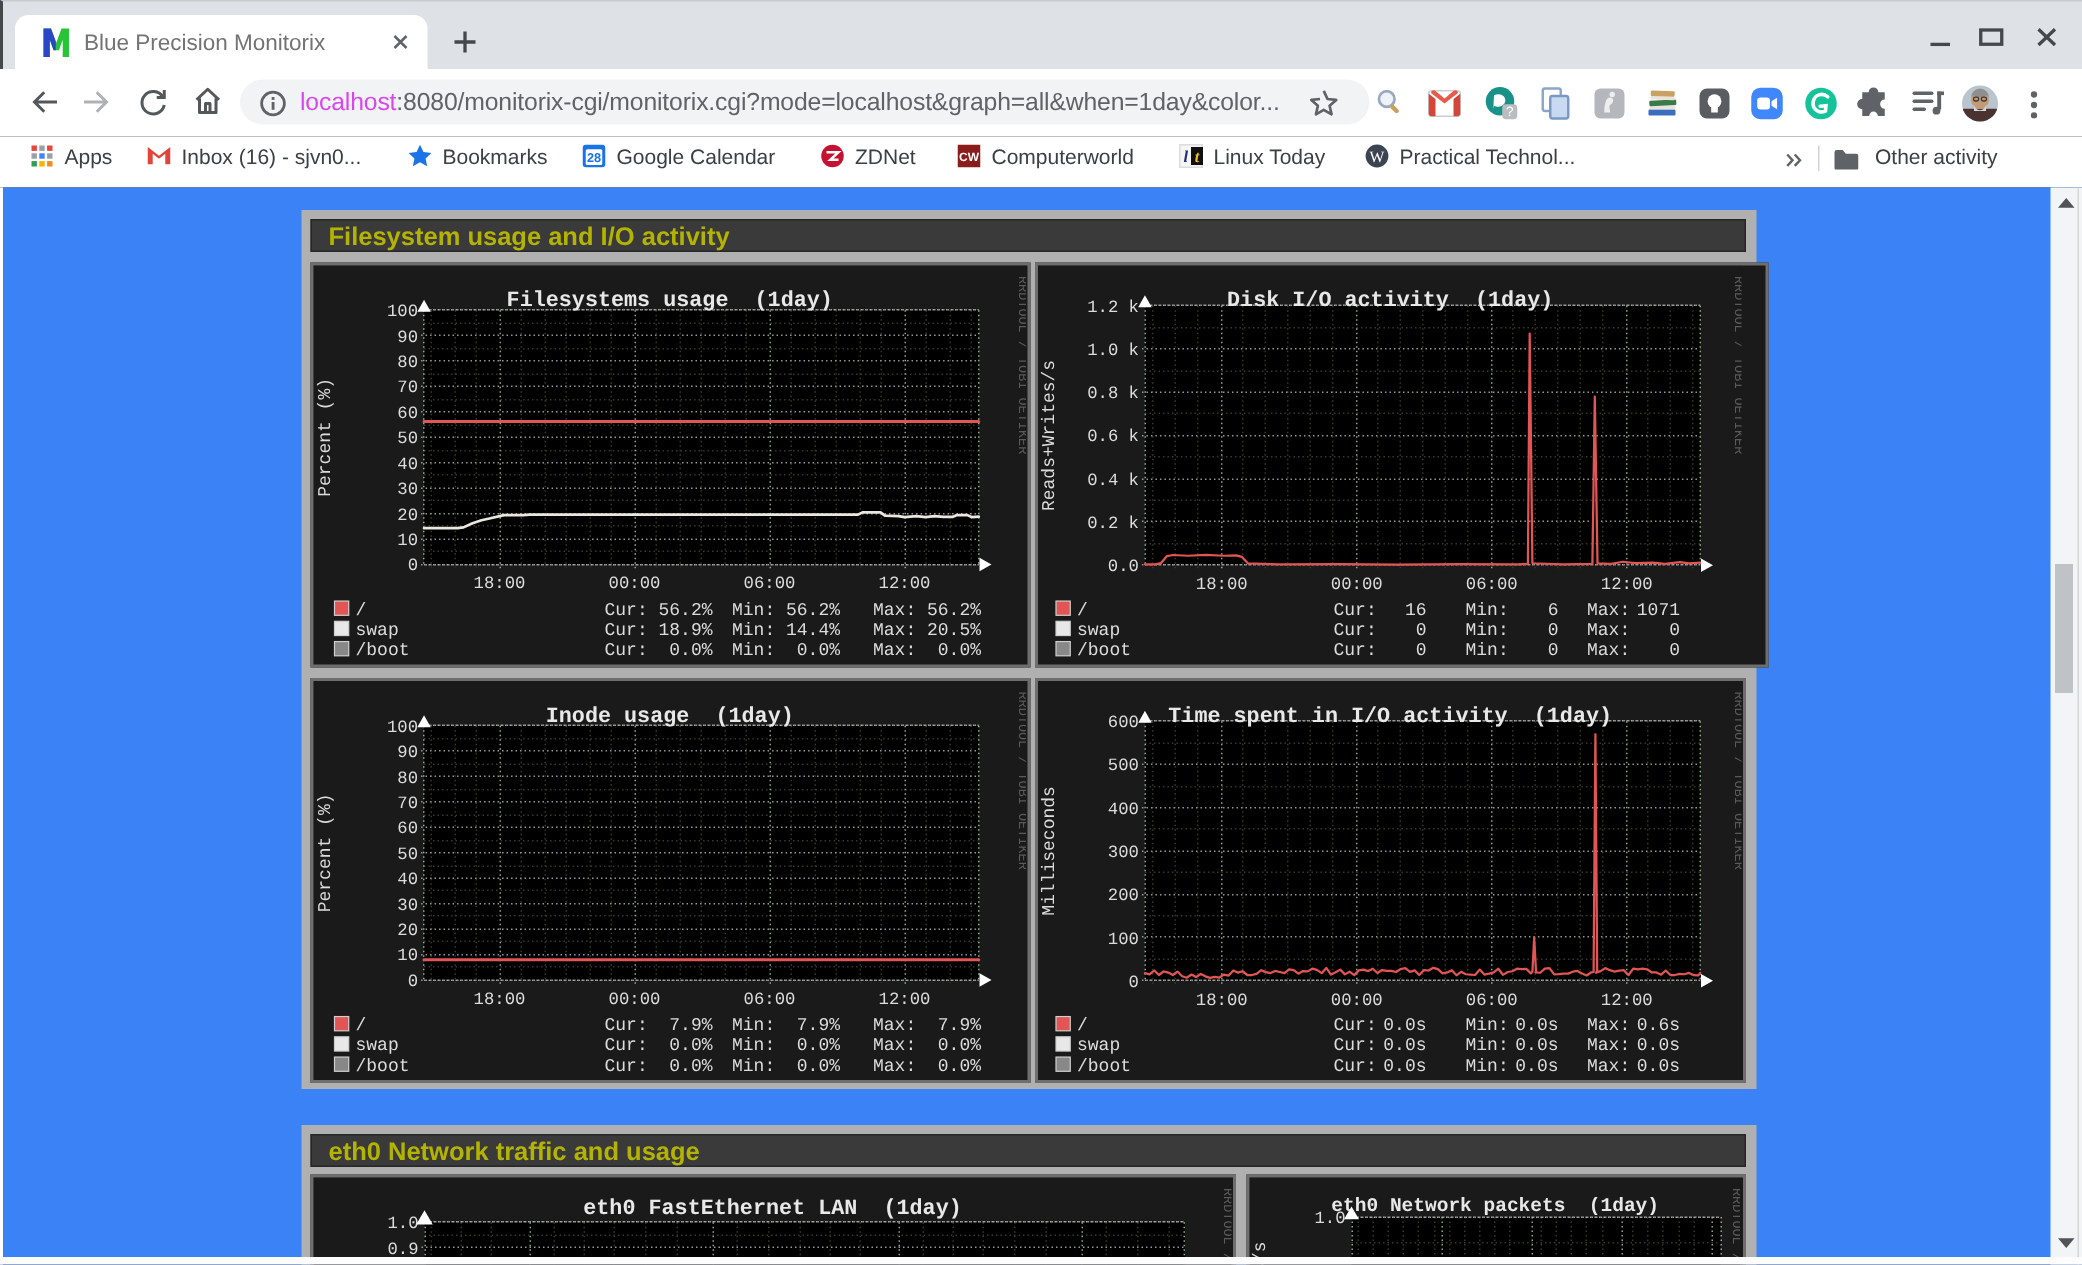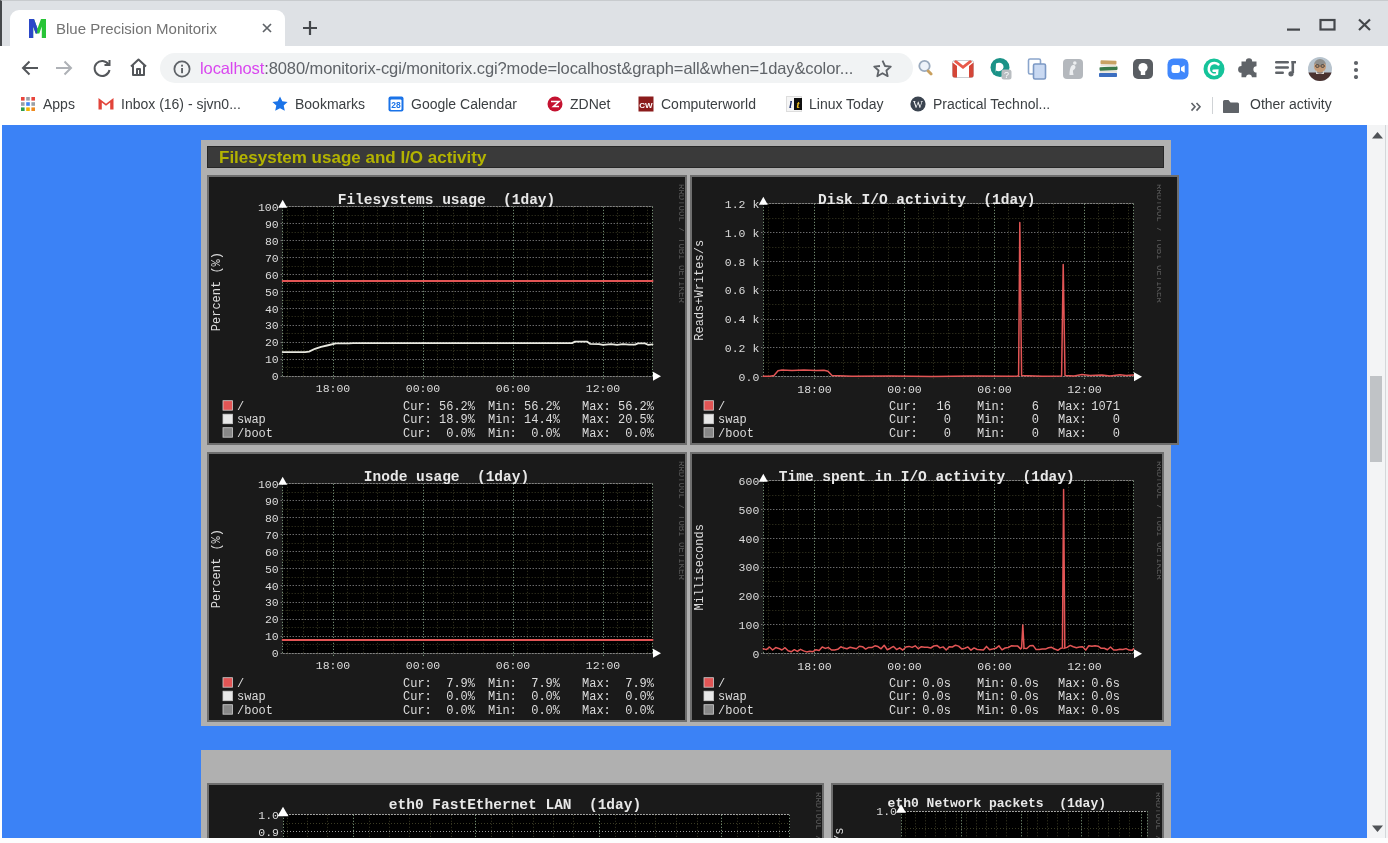--- a/index.html
+++ b/index.html
@@ -586,20 +586,21 @@
         <text x="26.0" y="259.7" font-family="&quot;Liberation Mono&quot;, monospace" font-size="12" fill="#dcdcdc" text-anchor="start" font-weight="normal">/boot</text>
         <text x="197.0" y="259.7" font-family="&quot;Liberation Mono&quot;, monospace" font-size="12" fill="#dcdcdc" text-anchor="start" font-weight="normal">Cur:</text>
         <text x="259.0" y="259.7" font-family="&quot;Liberation Mono&quot;, monospace" font-size="12" fill="#dcdcdc" text-anchor="end" font-weight="normal">0.0s</text>
         <text x="285.0" y="259.7" font-family="&quot;Liberation Mono&quot;, monospace" font-size="12" fill="#dcdcdc" text-anchor="start" font-weight="normal">Min:</text>
         <text x="347.0" y="259.7" font-family="&quot;Liberation Mono&quot;, monospace" font-size="12" fill="#dcdcdc" text-anchor="end" font-weight="normal">0.0s</text>
         <text x="366.0" y="259.7" font-family="&quot;Liberation Mono&quot;, monospace" font-size="12" fill="#dcdcdc" text-anchor="start" font-weight="normal">Max:</text>
         <text x="428.0" y="259.7" font-family="&quot;Liberation Mono&quot;, monospace" font-size="12" fill="#dcdcdc" text-anchor="end" font-weight="normal">0.0s</text>
       </svg>
     </div>
     <div class="section" style="left:201px;top:624.5px;width:969.5px;height:200px"></div>
+    <div class="sectitle" style="left:207px;top:630.5px;width:957px;height:22.3px">eth0 Network traffic and usage</div>
     <div class="panel" style="left:206.5px;top:658px;width:617px;height:155px">
       <svg width="612" height="150" viewBox="0 0 612 150" style="position:absolute;left:0;top:0">
         <rect x="0" y="0" width="612" height="150" fill="#1a1a1a"></rect>
         <rect x="74" y="29.8" width="507.0" height="170.2" fill="#000"></rect>
         <line x1="78.5" y1="29.8" x2="78.5" y2="202.0" stroke="#3a3a24" stroke-width="1" stroke-dasharray="1 2"></line>
         <line x1="98.5" y1="29.8" x2="98.5" y2="202.0" stroke="#3a3a24" stroke-width="1" stroke-dasharray="1 2"></line>
         <line x1="118.5" y1="29.8" x2="118.5" y2="202.0" stroke="#3a3a24" stroke-width="1" stroke-dasharray="1 2"></line>
         <line x1="160.5" y1="29.8" x2="160.5" y2="202.0" stroke="#3a3a24" stroke-width="1" stroke-dasharray="1 2"></line>
         <line x1="180.5" y1="29.8" x2="180.5" y2="202.0" stroke="#3a3a24" stroke-width="1" stroke-dasharray="1 2"></line>
         <line x1="200.5" y1="29.8" x2="200.5" y2="202.0" stroke="#3a3a24" stroke-width="1" stroke-dasharray="1 2"></line>

